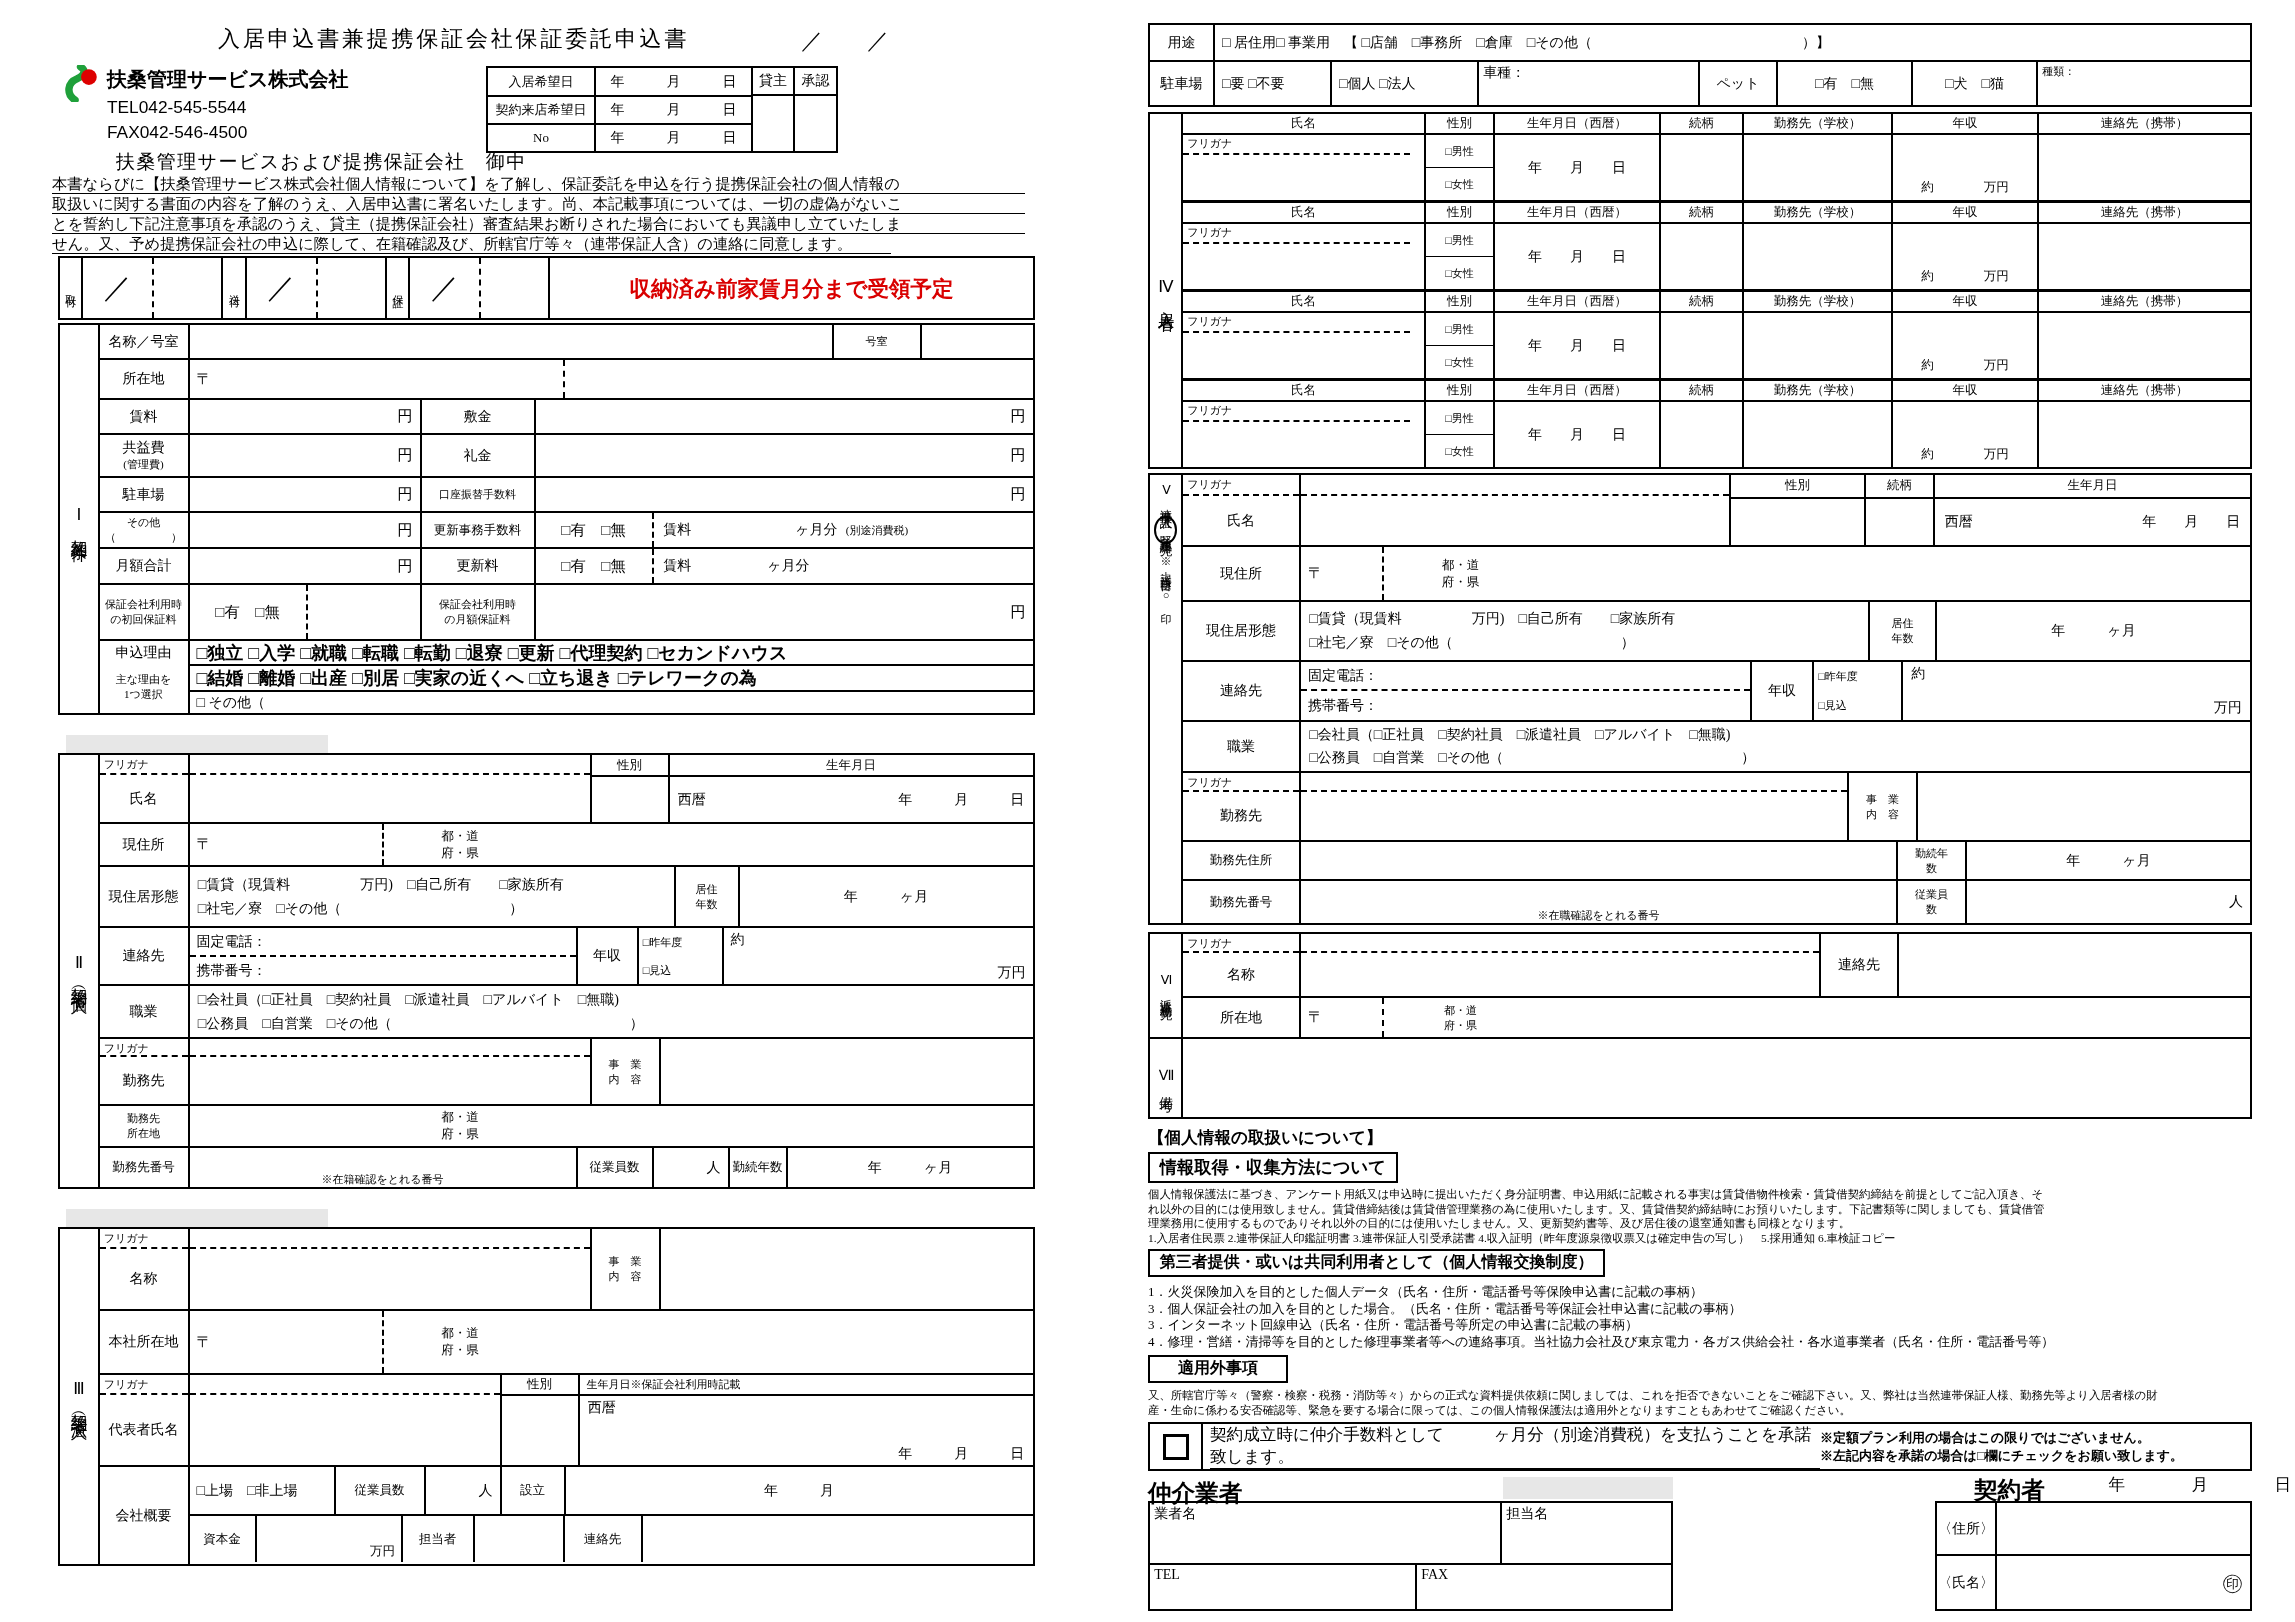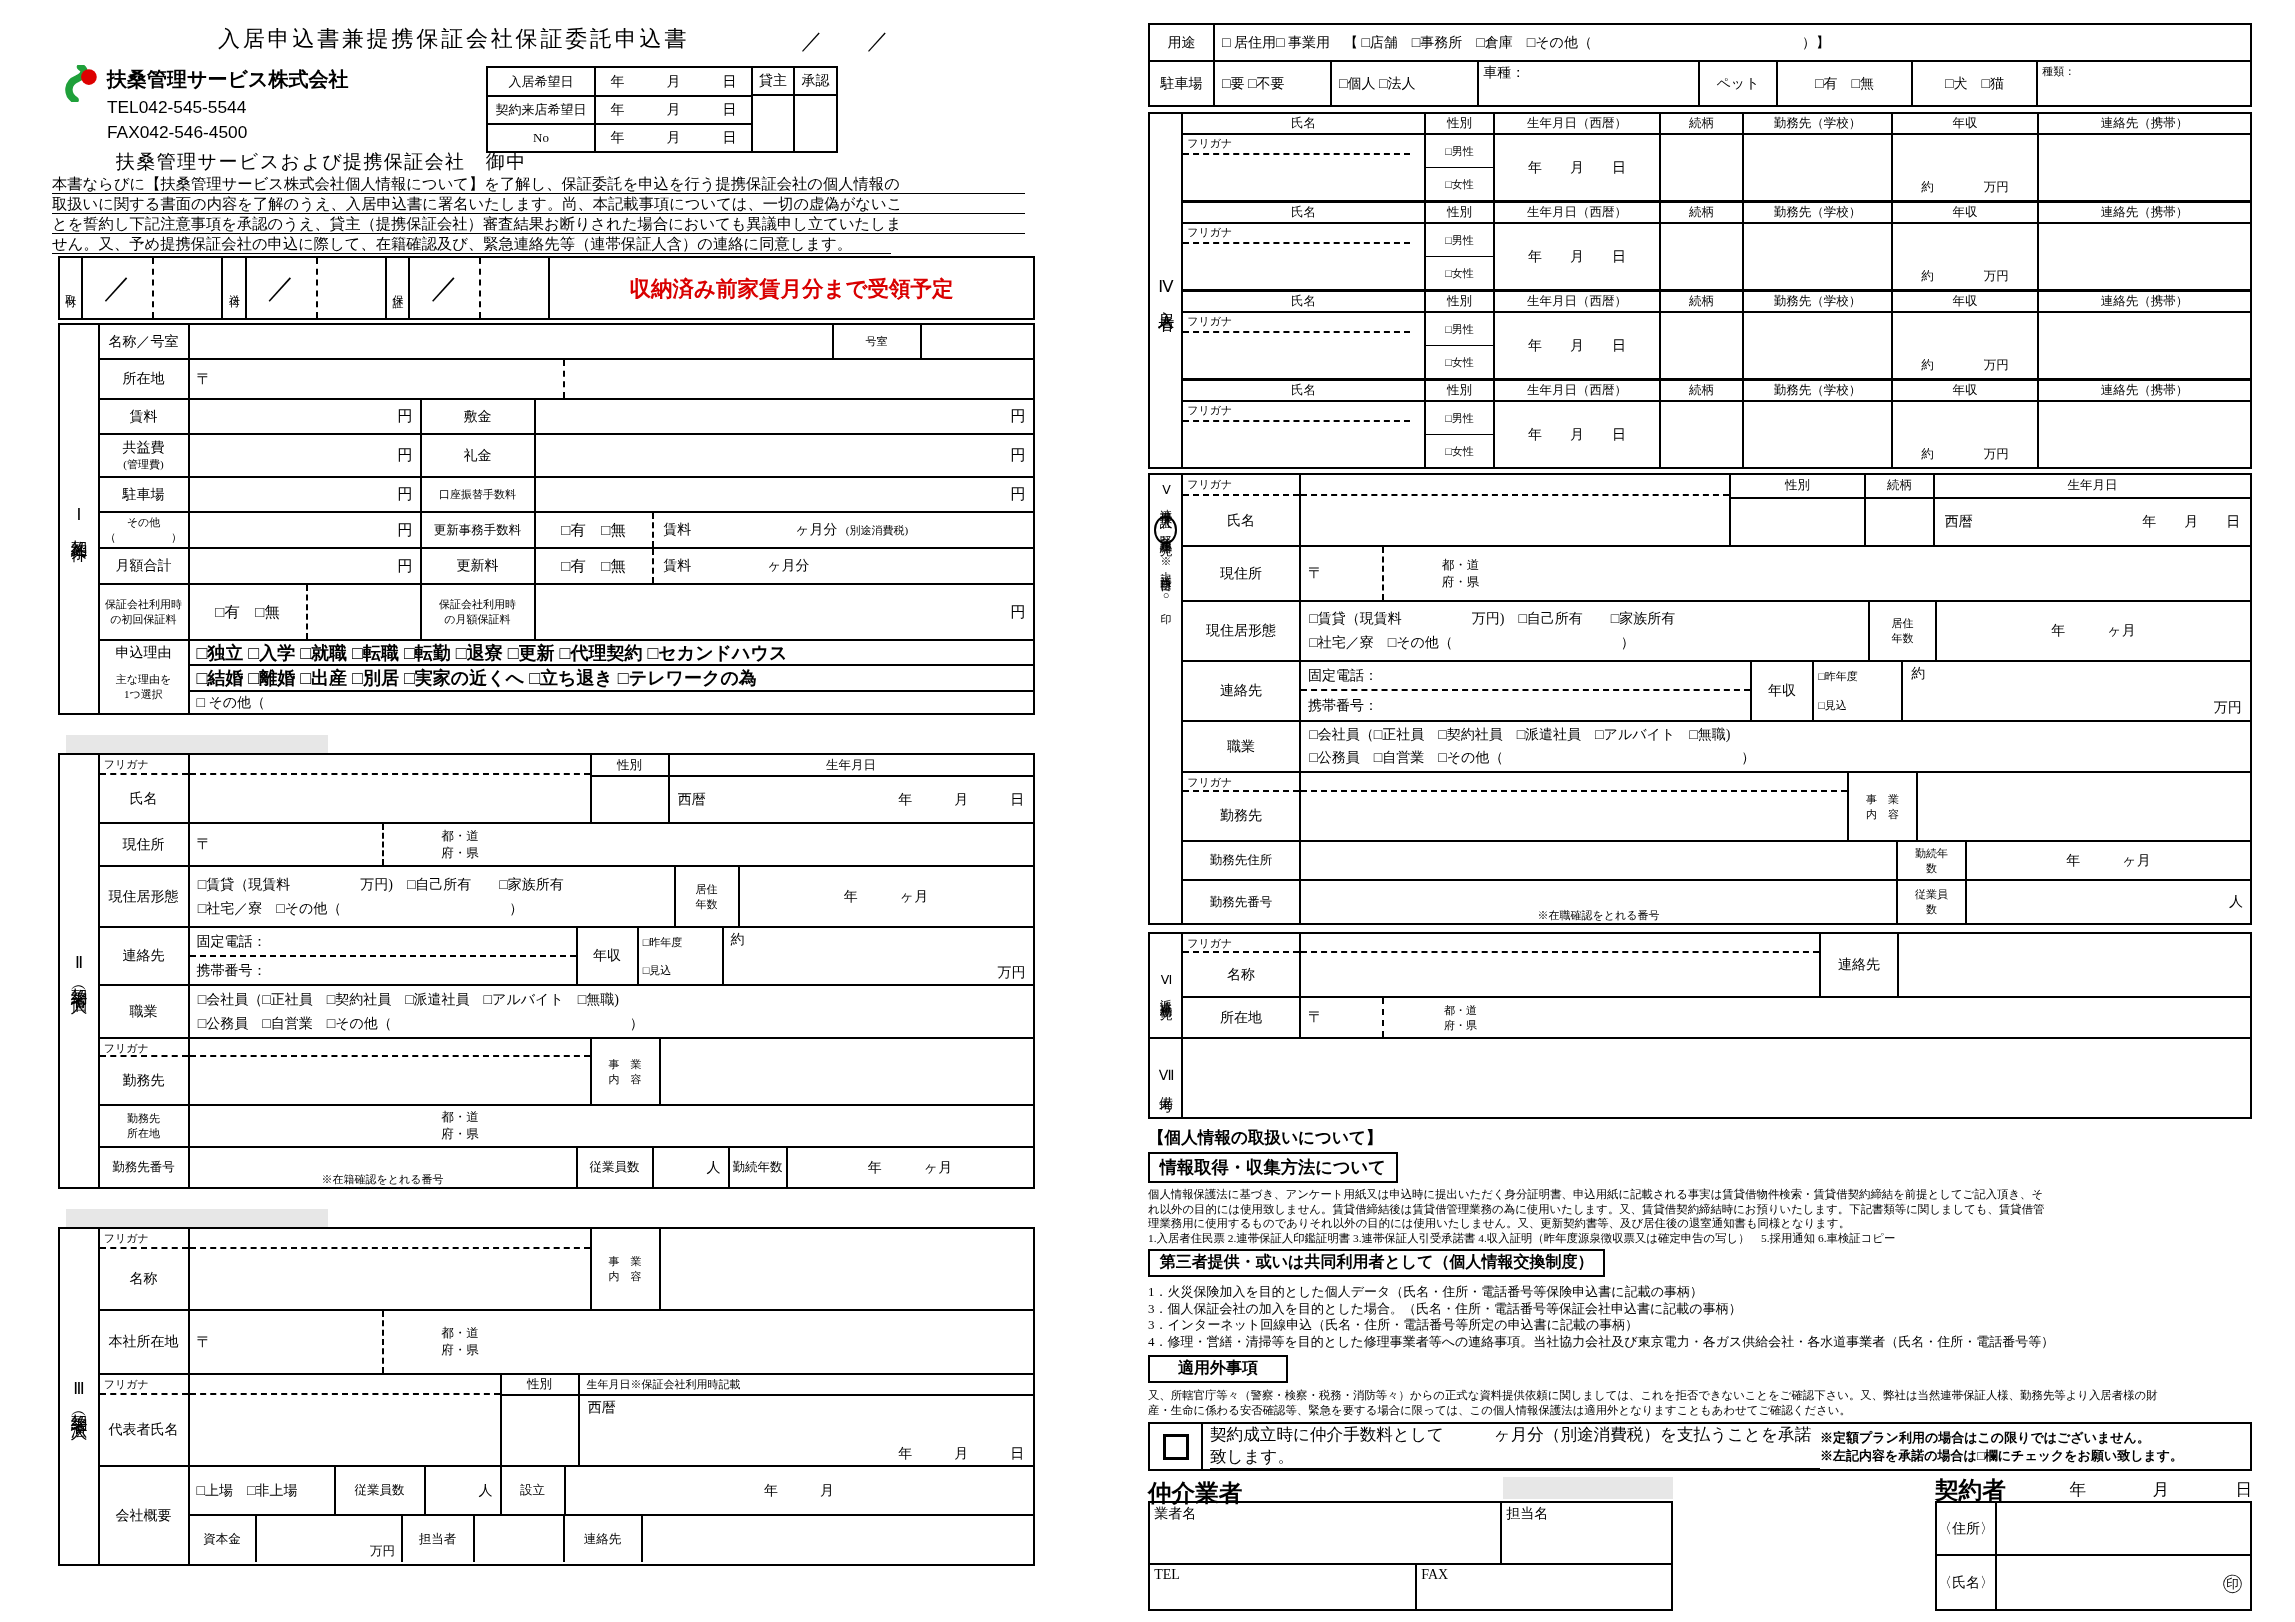--- a/index.html
+++ b/index.html
@@ -76,21 +76,21 @@
       <div class="f1"></div>
     </div>
   </div>
 
   <div class="abs" style="left:64px;top:130px;font-size:19px;letter-spacing:1.4px">扶桑管理サービスおよび提携保証会社　御中</div>
 
   <div class="abs" style="left:0;top:155px;width:973px;font-size:15.3px">
     <div class="plede">本書ならびに【扶桑管理サービス株式会社個人情報について】を了解し、保証委託を申込を行う提携保証会社の個人情報の</div>
     <div class="plede">取扱いに関する書面の内容を了解のうえ、入居申込書に署名いたします。尚、本記載事項については、一切の虚偽がないこ</div>
     <div class="plede">とを誓約し下記注意事項を承認のうえ、貸主（提携保証会社）審査結果お断りされた場合においても異議申し立ていたしま</div>
-    <div class="plede" style="width:839px">せん。又、予め提携保証会社の申込に際して、在籍確認及び、緊急連絡先等（連帯保証人含）の連絡に同意します。</div>
+    <div class="plede" style="width:839px">せん。又、予め提携保証会社の申込に際して、在籍確認及び、所轄官庁等々（連帯保証人含）の連絡に同意します。</div>
   </div>
 
   <div class="abs x" style="left:5.5px;top:237px;width:977px;height:64px;border:2.8px solid #000">
     <div class="xc br vert sm" style="width:23.6px">取付</div>
     <div class="xc" style="width:69px;font-size:28px">／</div>
     <div class="dr" style="width:0"></div>
     <div class="br" style="width:69px"></div>
     <div class="xc br vert sm" style="width:23.6px">送付</div>
     <div class="xc" style="width:69px;font-size:28px">／</div>
     <div class="dr" style="width:0"></div>
@@ -747,21 +747,21 @@
     <div class="x bb" style="height:62px">
       <div class="xt br s20" style="width:352px">業者名</div>
       <div class="xt f1 s20">担当名</div>
     </div>
     <div class="x" style="height:44px">
       <div class="xt br s20" style="width:267px">TEL</div>
       <div class="xt f1 s20">FAX</div>
     </div>
   </div>
 
-  <div class="abs x" style="left:787px;top:1451px;width:317px;align-items:center">
+  <div class="abs x" style="left:826px;top:1451px;width:317px;align-items:flex-start">
     <span class="g" style="font-size:23.6px">契約者</span>
     <span class="f1" style="text-align:right;font-size:16.6px">年　　　　月　　　　日</span>
   </div>
   <div class="abs" style="left:787px;top:1478px;width:317px;border:2.8px solid #000">
     <div class="x bb" style="height:53px">
       <div class="xc br s20" style="width:60px">〈住所〉</div>
       <div class="f1"></div>
     </div>
     <div class="x" style="height:53px">
       <div class="xc br s20" style="width:60px">〈氏名〉</div>

